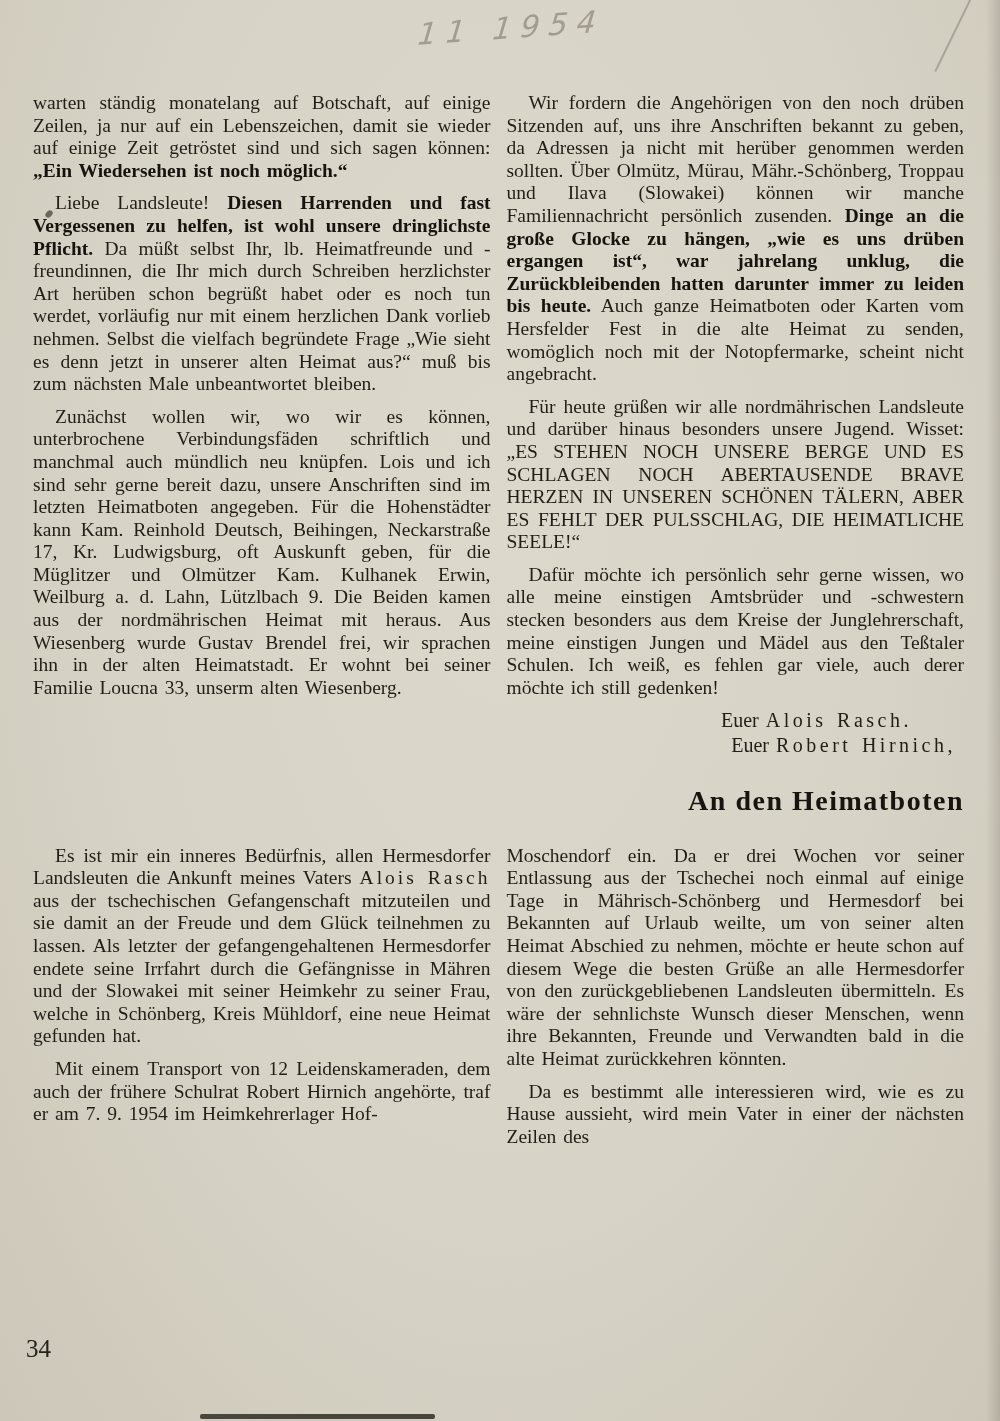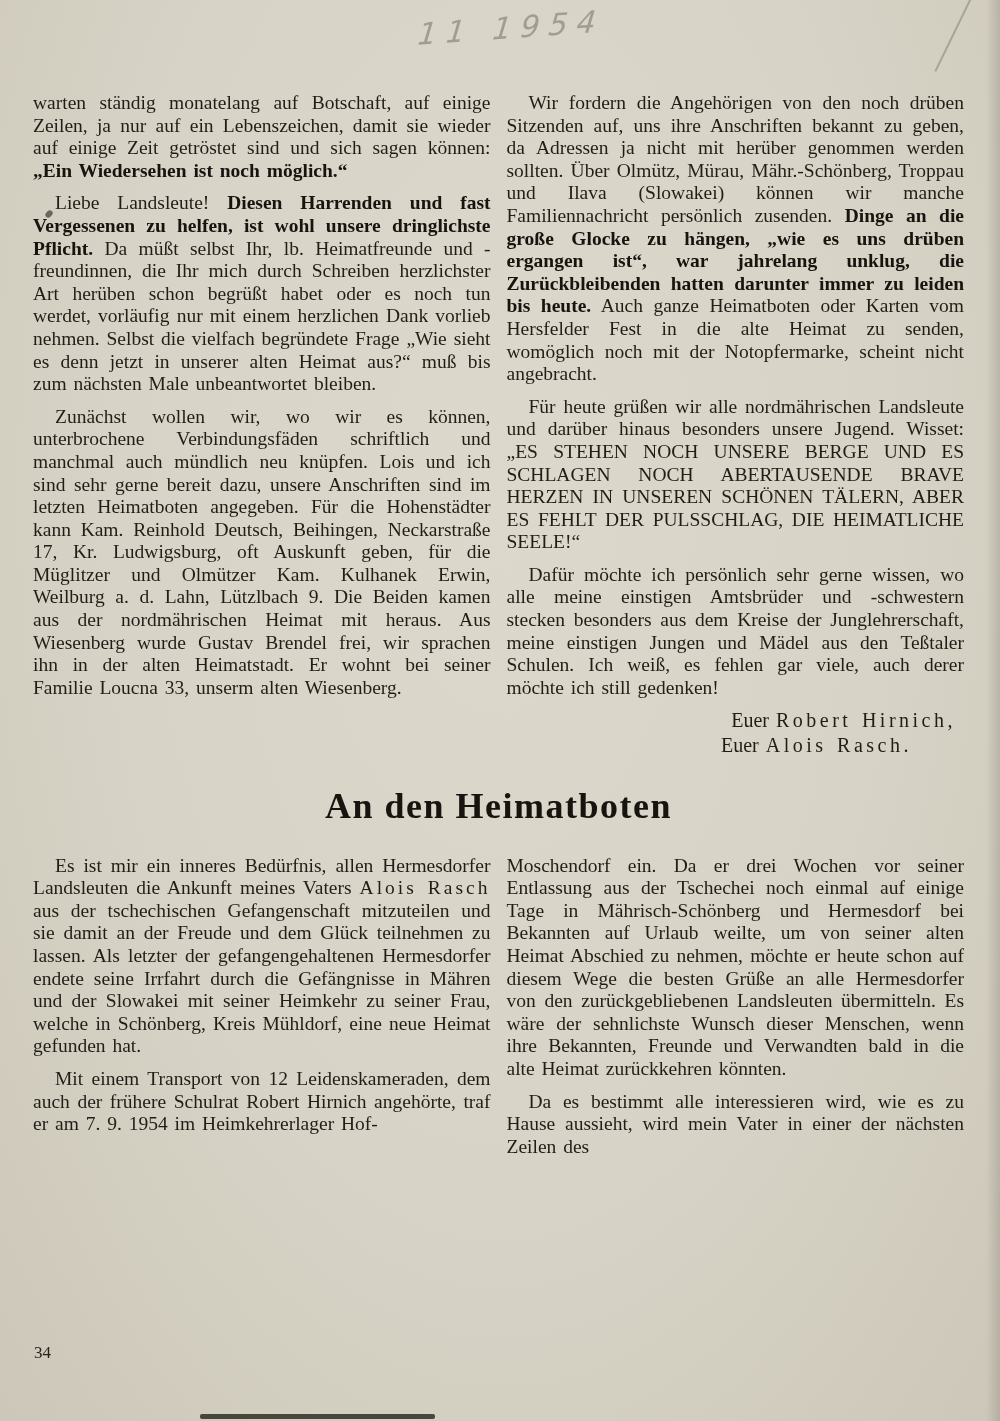--- a/index.html
+++ b/index.html
@@ -88,33 +88,33 @@
   .sig-line {
     text-align: right;
     margin: 0 0 2px 0 !important;
     font-size: 20px;
   }
   .sig-line.sig-1 { padding-right: 8px; }
   .sig-line.sig-2 { padding-right: 52px; }
   .sig-name { letter-spacing: 3.5px; font-weight: 400; }
 
   .heading {
-    text-align: center;
+    text-align: right;
     font-weight: 700;
-    font-size: 36px;
+    font-size: 28px;
     letter-spacing: 1.5px;
     color: #171410;
     margin: 26px 0 28px 0;
   }
 
   .pagenum {
     position: absolute;
-    left: 34px;
+    left: 26px;
     bottom: 58px;
-    font-size: 17px;
+    font-size: 25px;
     color: #26231c;
   }
 </style>
 </head>
 <body>
 
 <div class="page">
 
   <div class="handwritten">11 1954</div>
   <div class="corner-mark"></div>
@@ -133,22 +133,22 @@
     </div>
 
     <div class="col">
       <p class="indent"><span>Wir fordern die Angehörigen von den noch drüben Sitzenden auf, uns ihre Anschriften bekannt zu geben, da Adressen ja nicht mit herüber genommen werden sollten. Über Olmütz, Mürau, Mähr.-Schönberg, Troppau und Ilava (Slowakei) können wir manche Familiennachricht persönlich zusenden. </span><span class="bold">Dinge an die große Glocke zu hängen, „wie es uns drüben ergangen ist“, war jahrelang unklug, die Zurückbleibenden hatten darunter immer zu leiden bis heute.</span><span> Auch ganze Heimatboten oder Karten vom Hersfelder Fest in die alte Heimat zu senden, womöglich noch mit der Notopfermarke, scheint nicht angebracht.</span></p>
 
       <p class="indent"><span>Für heute grüßen wir alle nordmährischen Landsleute und darüber hinaus besonders unsere Jugend. Wisset: „ES STEHEN NOCH UNSERE BERGE UND ES SCHLAGEN NOCH ABERTAUSENDE BRAVE HERZEN IN UNSEREN SCHÖNEN TÄLERN, ABER ES FEHLT DER PULSSCHLAG, DIE HEIMATLICHE SEELE!“</span></p>
 
       <p class="indent"><span>Dafür möchte ich persönlich sehr gerne wissen, wo alle meine einstigen Amtsbrüder und -schwestern stecken besonders aus dem Kreise der Junglehrerschaft, meine einstigen Jungen und Mädel aus den Teßtaler Schulen. Ich weiß, es fehlen gar viele, auch derer möchte ich still gedenken!</span></p>
 
       <div class="sig-block">
+        <p class="sig-line sig-2"><span>Euer </span><span class="sig-name">Alois Rasch.</span></p>
         <p class="sig-line sig-1"><span>Euer </span><span class="sig-name">Robert Hirnich,</span></p>
-        <p class="sig-line sig-2"><span>Euer </span><span class="sig-name">Alois Rasch.</span></p>
       </div>
     </div>
   </section>
 
   <h2 class="heading">An den Heimatboten</h2>
 
   <section class="columns">
 
     <div class="col">
       <p class="indent"><span>Es ist mir ein inneres Bedürfnis, allen Hermesdorfer Landsleuten die Ankunft meines Vaters </span><span class="spaced">Alois Rasch</span><span> aus der tschechischen Gefangenschaft mitzuteilen und sie damit an der Freude und dem Glück teilnehmen zu lassen. Als letzter der gefangengehaltenen Hermesdorfer endete seine Irrfahrt durch die Gefängnisse in Mähren und der Slowakei mit seiner Heimkehr zu seiner Frau, welche in Schönberg, Kreis Mühldorf, eine neue Heimat gefunden hat.</span></p>

